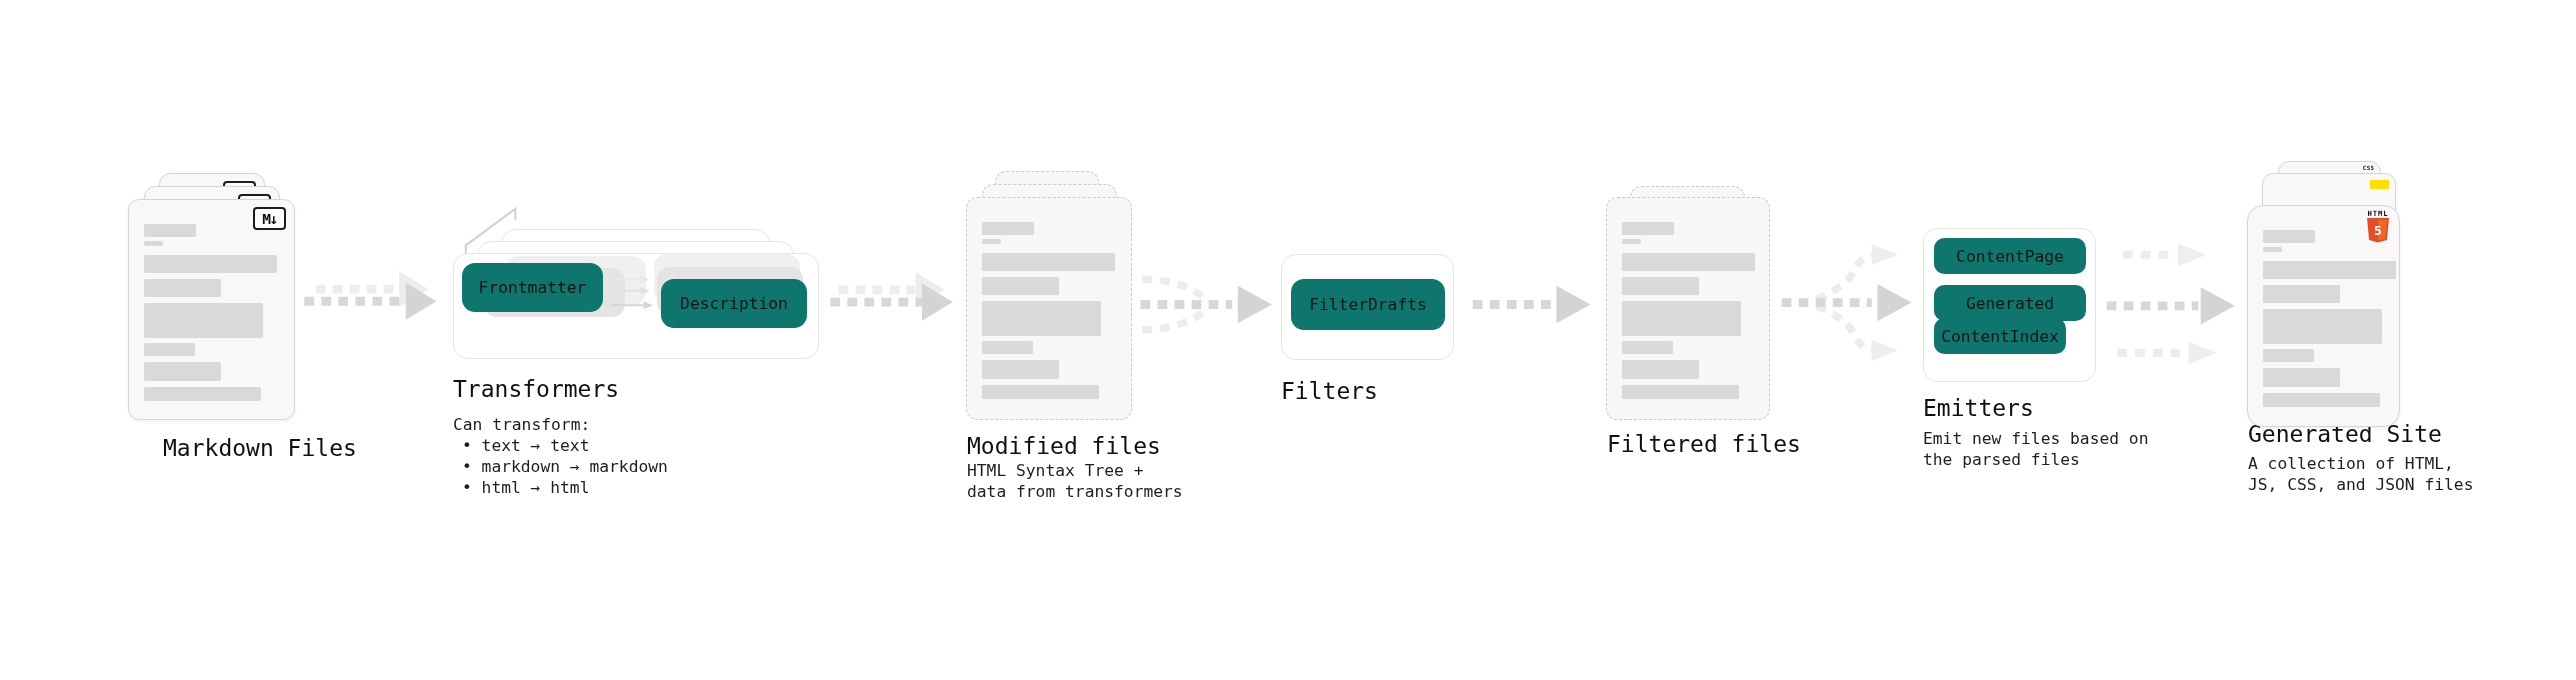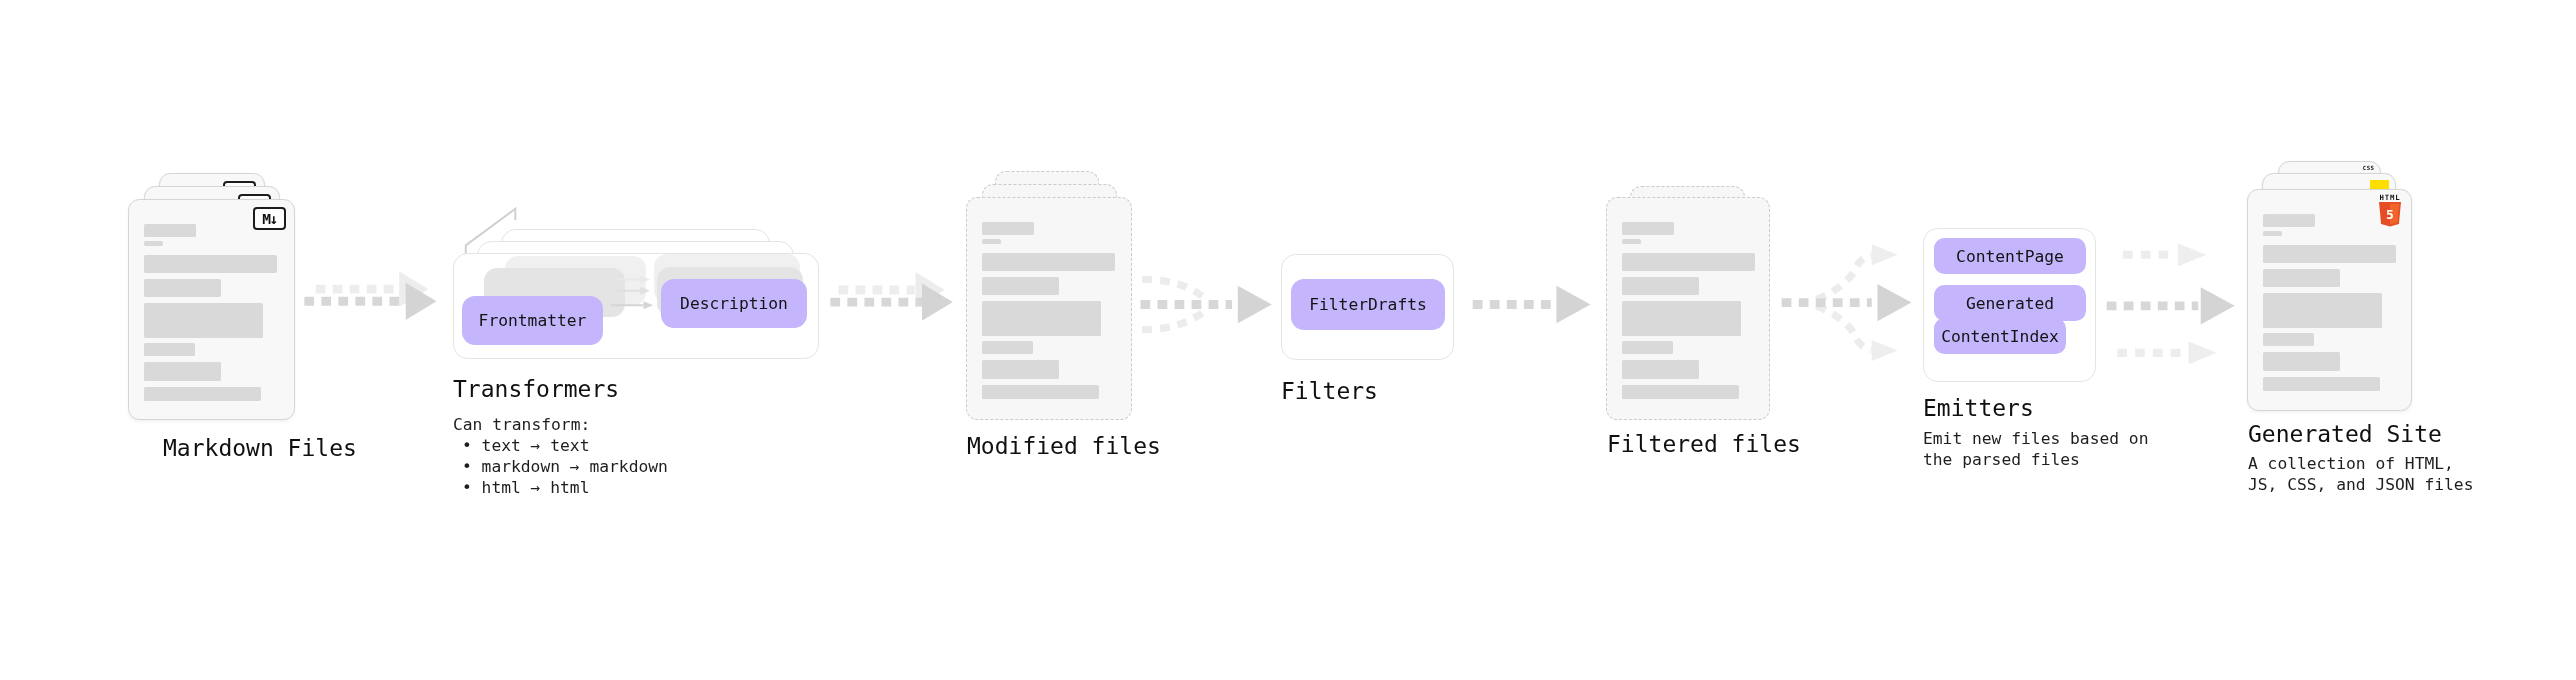--- a/index.html
+++ b/index.html
@@ -33,21 +33,21 @@
   .b5{width:119px;height:35px;margin-bottom:4.9px}
   .b6{width:51px;height:13px;margin-bottom:6.5px}
   .b7{width:77px;height:18.7px;margin-bottom:5.7px}
   .b8{width:117px;height:14px}
   
   .outline-box{
     position:absolute;background:#ffffff;border:1.6px solid #e4e4e4;
     border-radius:14.6px;box-sizing:border-box;
   }
   .gray-btn{
-    position:absolute;background:#c4b5fd;border-radius:13px;box-sizing:border-box;
+    position:absolute;background:#0f766e;border-radius:13px;box-sizing:border-box;
     display:flex;align-items:center;justify-content:center;
     font-size:16.3px;color:#141414;white-space:nowrap;
   }
   .ghost1{background:#e4e4e4;}
   .ghost2{background:#f0f0f0;}
   .emit-btn{border-radius:10.6px;}
   
   .title{position:absolute;font-size:23px;line-height:28px;color:#101010;white-space:nowrap;}
   .body{position:absolute;font-size:16.3px;line-height:21px;color:#1e1e1e;white-space:nowrap;}
   .body .indent{padding-left:9px;}
@@ -103,21 +103,21 @@
     <polyline points="8,73 8,57 69,12 69,26" fill="none" stroke="#d0d0d0" stroke-width="2.5"></polyline>
   </svg>
   <div class="annotation" style="left:527px;top:203px;">Run in parallel</div>
 
   <div class="outline-box z1" style="left:501px;top:229px;width:269px;height:105px;"></div>
   <div class="outline-box z2" style="left:477px;top:241px;width:317px;height:106px;"></div>
   <div class="outline-box z3" style="left:453px;top:253px;width:366px;height:106px;"></div>
 
   <div class="gray-btn ghost2 z4" style="left:505px;top:256px;width:141px;height:49px;"></div>
   <div class="gray-btn ghost1 z5" style="left:484px;top:268px;width:141px;height:49px;"></div>
-  <div class="gray-btn z6" style="left:462px;top:296px;width:141px;height:49px;">Frontmatter</div>
+  <div class="gray-btn z6" style="left:462px;top:263px;width:141px;height:49px;">Frontmatter</div>
 
   <div class="gray-btn ghost2 z4" style="left:654px;top:254px;width:146px;height:49px;"></div>
   <div class="gray-btn ghost1 z5" style="left:657px;top:267px;width:146px;height:49px;"></div>
   <div class="gray-btn z6" style="left:661px;top:279px;width:146px;height:49px;">Description</div>
 
   <svg class="abs z6" style="left:608px;top:273px;" width="50" height="42" viewBox="0 0 62 52">
     <line x1="10" y1="8" x2="40" y2="8" stroke="#e9e9e9" stroke-width="2.5"></line>
       <polygon points="40,3 52,8 40,13" fill="#e9e9e9"></polygon>
     <line x1="7" y1="22" x2="40" y2="22" stroke="#e0e0e0" stroke-width="2.5"></line>
       <polygon points="40,17 52,22 40,27" fill="#e0e0e0"></polygon>
@@ -148,20 +148,24 @@
       <div class="bar b2"></div>
       <div class="bar b3"></div>
       <div class="bar b4"></div>
       <div class="bar b5"></div>
       <div class="bar b6"></div>
       <div class="bar b7"></div>
       <div class="bar b8"></div>
     </div>
   </div>
   <div class="title" style="left:967px;top:432px;">Modified files</div>
+  <div class="body" style="left:967px;top:460px;">
+    <div>HTML Syntax Tree +</div>
+    <div>data from transformers</div>
+  </div>
 
   <svg class="abs" style="left:1134px;top:268px;" width="146" height="73" viewBox="0 0 180 90">
     <path d="M 10 14 Q 62 14 92 41" fill="none" stroke="#ececec" stroke-width="9" stroke-dasharray="12 10"></path>
     <path d="M 10 76 Q 62 76 92 49" fill="none" stroke="#ececec" stroke-width="9" stroke-dasharray="12 10"></path>
     <line x1="8" y1="45" x2="121" y2="45" stroke="#d7d7d7" stroke-width="11" stroke-dasharray="12 9"></line>
     <polygon points="128,22 170,45 128,68" fill="#d4d4d4"></polygon>
   </svg>
 
   <div class="outline-box" style="left:1281px;top:254px;width:173px;height:106px;"></div>
   <div class="gray-btn" style="left:1291px;top:279px;width:154px;height:51px;">FilterDrafts</div>
@@ -217,21 +221,21 @@
 
   <div class="card z1" style="left:2278px;top:161px;width:103px;height:221px;">
     <div class="css-badge">
       <div class="word">CSS</div>
       <div class="bar-blue"></div>
     </div>
   </div>
   <div class="card z2" style="left:2262px;top:173px;width:134px;height:221px;">
     <div class="js-badge"></div>
   </div>
-  <div class="card z3" style="left:2247px;top:189px;width:165px;height:222px;">
+  <div class="card z3" style="left:2247px;top:205px;width:153px;height:222px;border-radius:16px;">
     <div class="html5-logo">
       <div class="word">HTML</div>
       <svg width="22" height="24.4" viewBox="0 0 27 30">
         <polygon points="0,0 27,0 24.5,27 13.5,30 2.5,27" fill="#e44d26"></polygon>
         <polygon points="13.5,2.2 13.5,27.7 22.6,25.2 24.7,2.2" fill="#f16529"></polygon>
         <text x="13.5" y="21" font-size="16" font-weight="bold" fill="#ffffff" text-anchor="middle" font-family="DejaVu Sans Mono, monospace">5</text>
       </svg>
     </div>
     <div class="bars">
       <div class="bar b1"></div>

